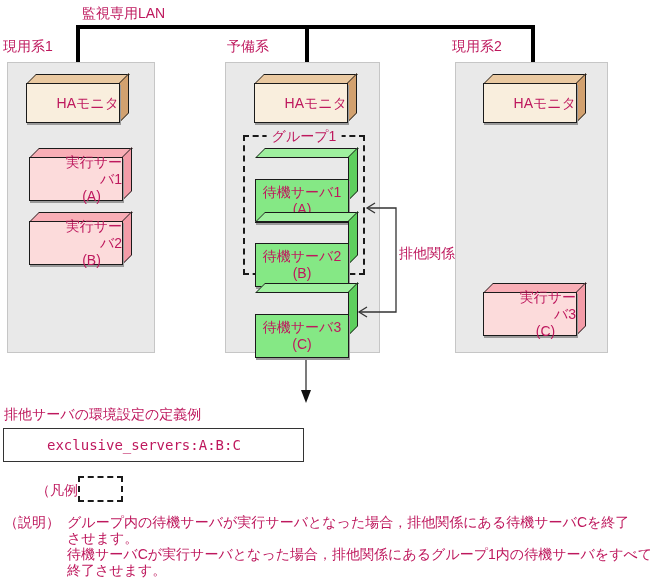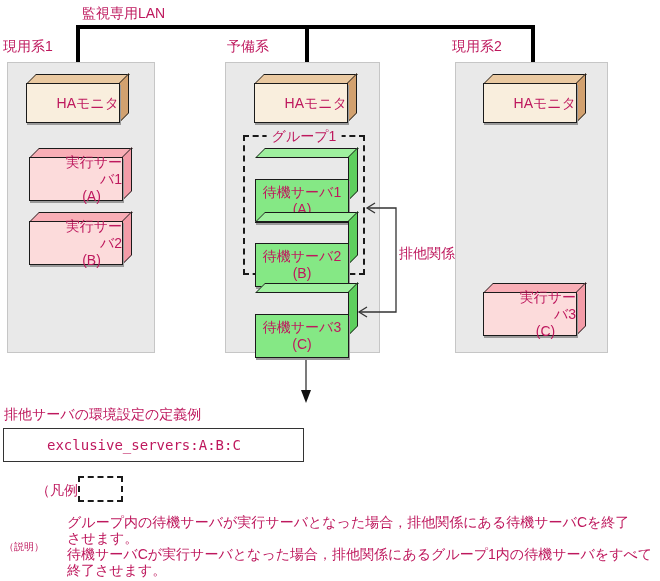--- a/index.html
+++ b/index.html
@@ -66,21 +66,21 @@
     font-family:"DejaVu Sans Mono","Liberation Mono",monospace; font-size:14px;margin-left:27px;
   }
 
   .legend-label { left:0; top:482px; font-size:14px;margin-left:36px; }
   .legend-swatch {
     left:78px; top:476px; width:45px; height:26px;
     border:2px dashed #1a1a1a; box-sizing:border-box; background:#fff;
   }
   .legend-desc { left:142px; top:482px; font-size:14px; }
 
-  .expl-label { left:4px; top:514px; font-size:10px;margin-top:26px; }
+  .expl-label { left:4px; top:514px; font-size:14px; }
   .expl-line { left:67px; font-size:14px; line-height:16px; white-space:nowrap; }
 </style>
 </head>
 <body>
 
 <div class="stage">
 
   <svg class="lines" width="660" height="581" viewBox="0 0 660 581">
     <path d="M78 62 L78 27 L533 27 L533 62" stroke="#000" stroke-width="4" fill="none"></path>
     <path d="M307 27 L307 62" stroke="#000" stroke-width="4" fill="none"></path>

